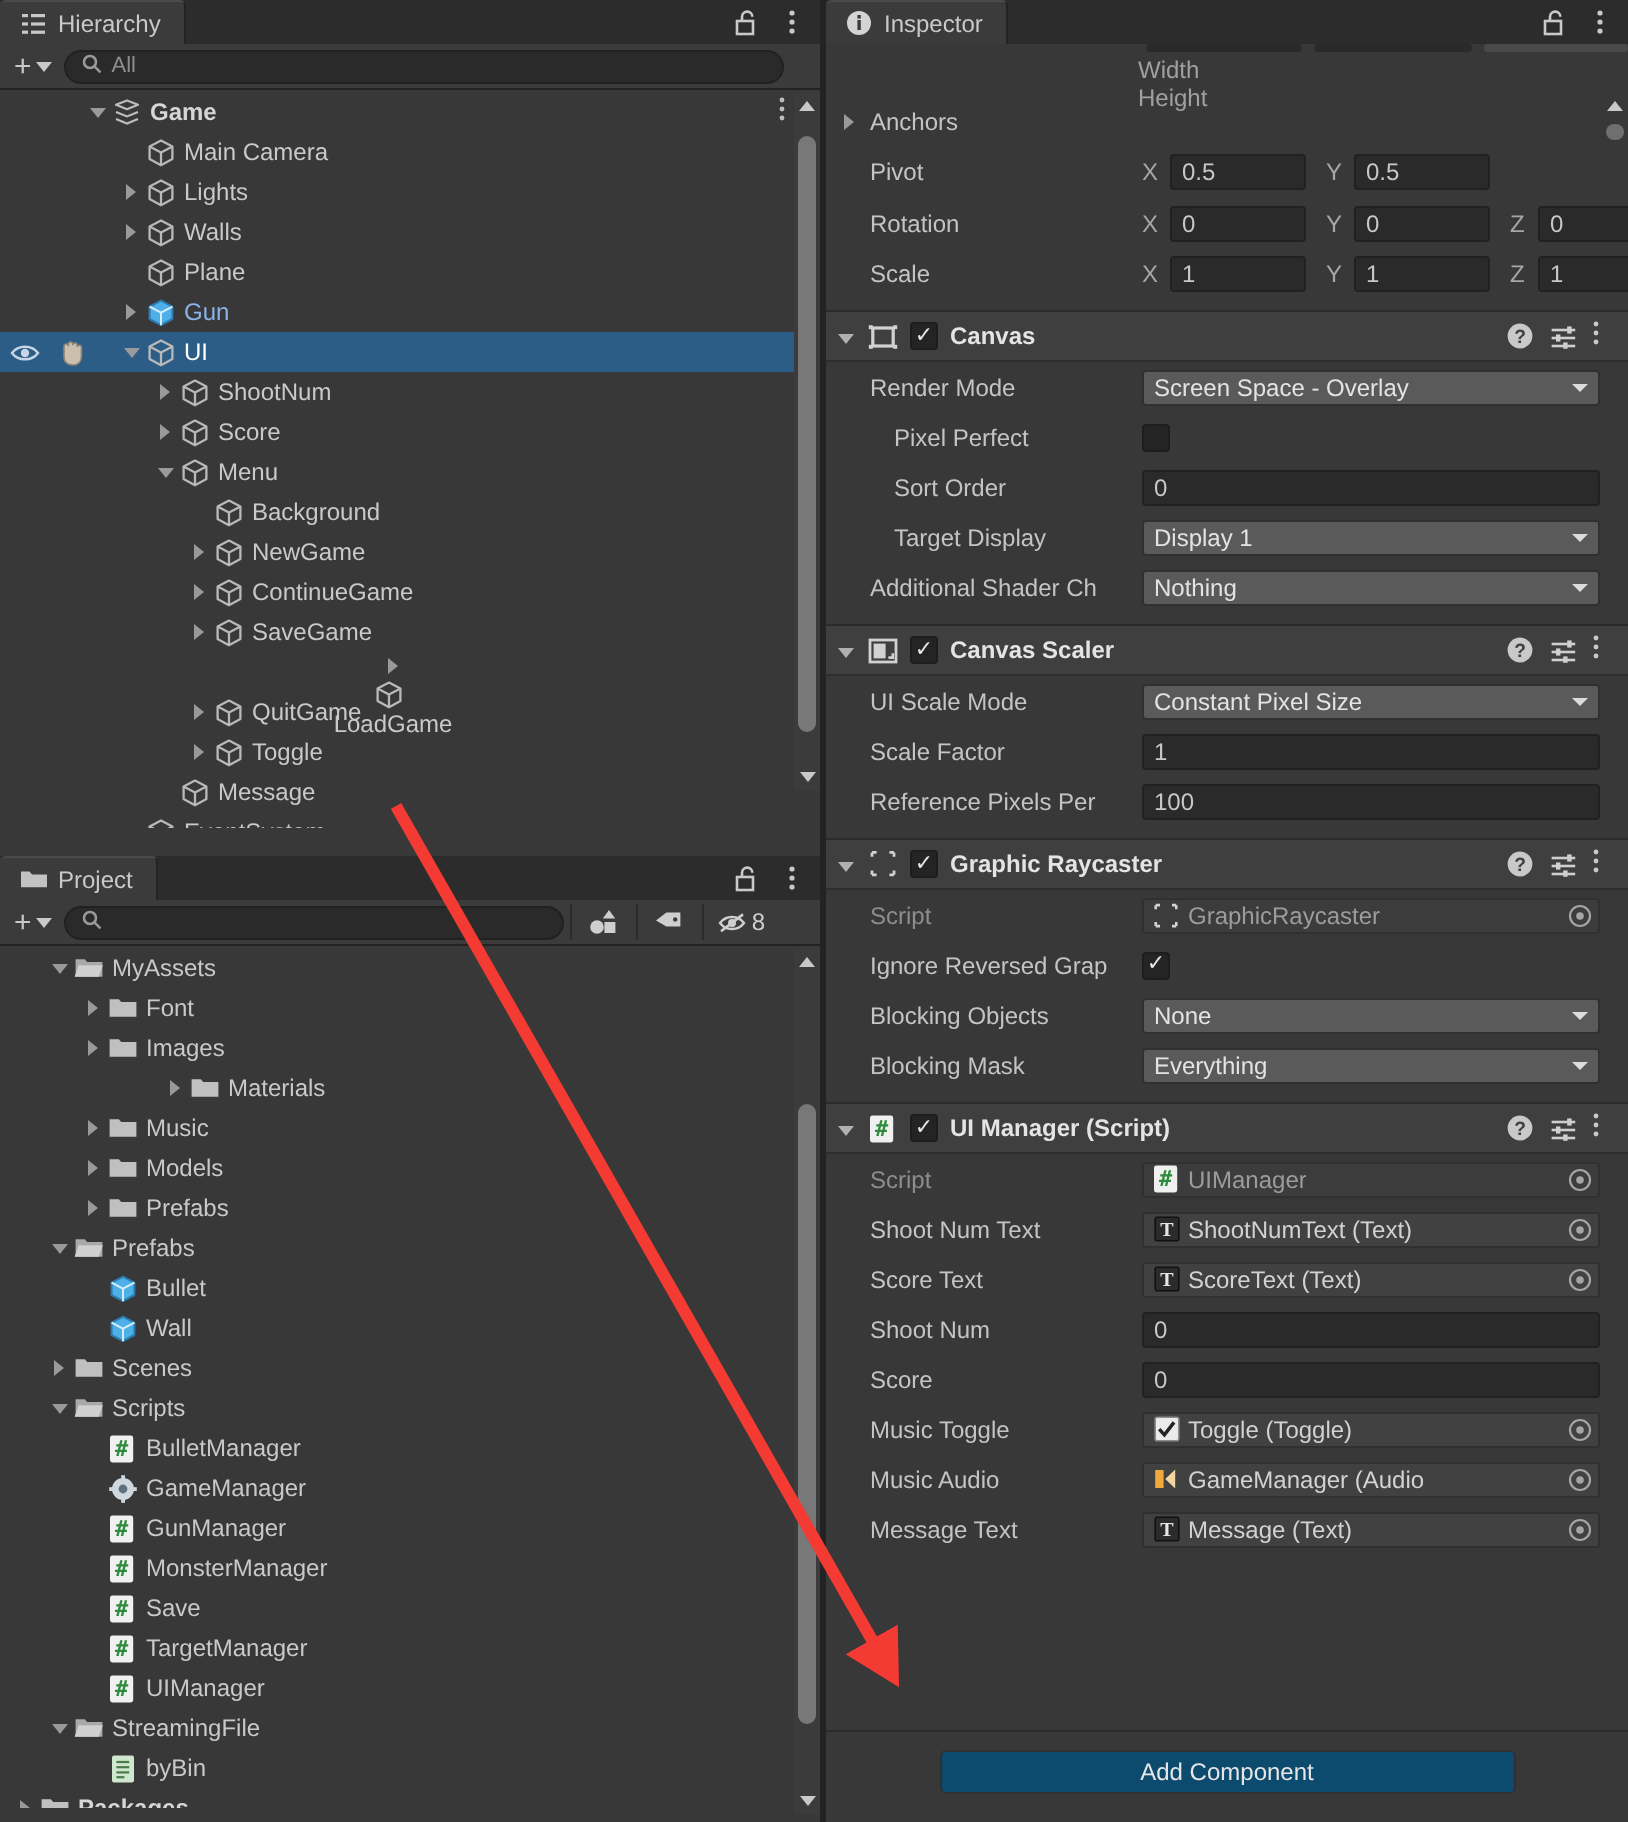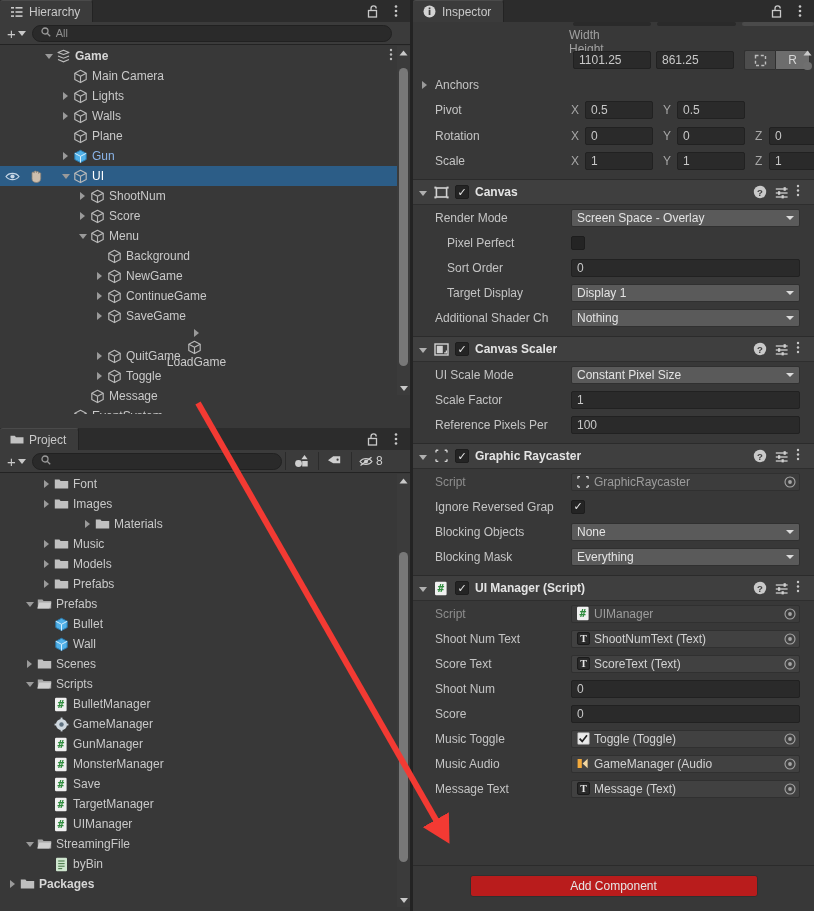--- a/index.html
+++ b/index.html
@@ -153,21 +153,21 @@
   }
   .comp-header .title { font-weight: bold; color: #e4e4e4; font-size: 12px; flex: 1; }
   .hdr-icon { width: 15px; height: 15px; display: flex; align-items: center; justify-content: center; }
 
   .addcomp-wrap {
     position: absolute; left: 0; right: 0; bottom: 0; height: 46px;
     background: #383838; border-top: 1px solid #2b2b2b;
     display: flex; align-items: flex-start; justify-content: center; padding-top: 9px;
   }
   .addcomp {
-    width: 288px; height: 22px; background: #b91c1c; border: 1px solid #303030;
+    width: 288px; height: 22px; background: #0c4a6e; border: 1px solid #303030;
     border-radius: 3px; color: #e6e6e6; font-size: 12px;
     display: flex; align-items: center; justify-content: center;
   }
   .watermark {
     position: absolute; left: 0; right: 10px; bottom: 6px;
     text-align: center; color: #d8d8d8; font-size: 13px; opacity: .9;
     pointer-events: none;
   }
 
   .arrow-svg { position: absolute; left: 0; top: 0; pointer-events: none; }
@@ -639,20 +639,33 @@
           <path d="M1 5.5 C4 1.5, 10 1.5, 13 5.5 C10 9.5, 4 9.5, 1 5.5 Z" fill="none" stroke="#cfcfcf" stroke-width="1.2"></path>
           <circle cx="7" cy="5.5" r="2" fill="#cfcfcf"></circle>
           <line x1="1.5" y1="9.6" x2="12.5" y2="1.2" stroke="#cfcfcf" stroke-width="1.3"></line>
         </svg>
         <span style="font-size:12px;color:#cfcfcf;">8</span>
       </div>
     </div>
 
     <div class="tree" id="project-tree" style="top:46px;height:430px;right:13px;">
         <div class="row" style="height: 20px;">
+          <div style="width: 23px; flex: 0 0 auto;"></div>
+          <div class="foldout">
+            <div class="tri-d"></div>
+          </div>
+          <span class="ico">
+            <svg width="15" height="12" viewBox="0 0 15 12">
+              <path d="M0.8 1.6 h4.6 l1.2 1.4 h7.6 v7.4 h-13.4 z" fill="#a9a9a9"></path>
+              <path d="M2.3 4.6 h12.1 l-2 5.8 h-12.1 z" fill="#d0d0d0"></path>
+            </svg>
+          </span>
+          <span class="lbl">MyAssets</span>
+        </div>
+        <div class="row" style="height: 20px;">
           <div style="width: 40px; flex: 0 0 auto;"></div>
           <div class="foldout">
             <div class="tri-r"></div>
           </div>
           <span class="ico">
             <svg width="15" height="12" viewBox="0 0 15 12">
               <path d="M0.8 1.6 h4.6 l1.2 1.4 h7.6 v7.4 h-13.4 z" fill="#c0c0c0"></path>
             </svg>
           </span>
           <span class="lbl">Font</span>
@@ -975,35 +988,20 @@
           <div style="width:80px;height:4px;background:#2a2a2a;border-radius:2px;"></div>
           <div style="width:74px;height:4px;background:#4a4a4a;border-radius:2px;"></div>
         </div>
 
         <div class="irow" style="height:20px;flex-direction:column;">
           <div style="width:160px;flex:none;"></div>
           <div style="width:83px;color:#a0a0a0;">Width</div>
           <div style="width:83px;color:#a0a0a0;">Height</div>
         </div>
 
-        <div class="irow" style="height:24px;">
-          <div style="width:160px;flex:none;"></div>
-          <div class="ifield" style="flex:none;width:78px;margin-right:5px;">1101.25</div>
-          <div class="ifield" style="flex:none;width:78px;margin-right:10px;">861.25</div>
-          <div style="display:flex;flex:none;">
-            <div style="width:31px;height:20px;background:#4d4d4d;border:1px solid #303030;border-right:none;border-radius:2px 0 0 2px;display:flex;align-items:center;justify-content:center;">
-              <svg width="13" height="13" viewBox="0 0 13 13">
-                <g stroke="#bdbdbd" stroke-width="1.4" fill="none" stroke-dasharray="3 2.3">
-                  <rect x="1.5" y="1.5" width="10" height="10"></rect>
-                </g>
-              </svg>
-            </div>
-            <div style="width:35px;height:20px;background:#6d6d6d;border:1px solid #303030;border-radius:0 2px 2px 0;display:flex;align-items:center;justify-content:center;color:#d6d6d6;font-size:12px;">R</div>
-          </div>
-        </div>
 
         <div class="irow" style="height:25px;">
           <div style="width:22px;display:flex;justify-content:center;">
             <div class="tri-r" style="color:#9a9a9a;"></div>
           </div>
           <div style="color:#c4c4c4;">Anchors</div>
         </div>
 
         <div class="irow" style="height:26px;">
           <div class="ilabel">Pivot</div>

